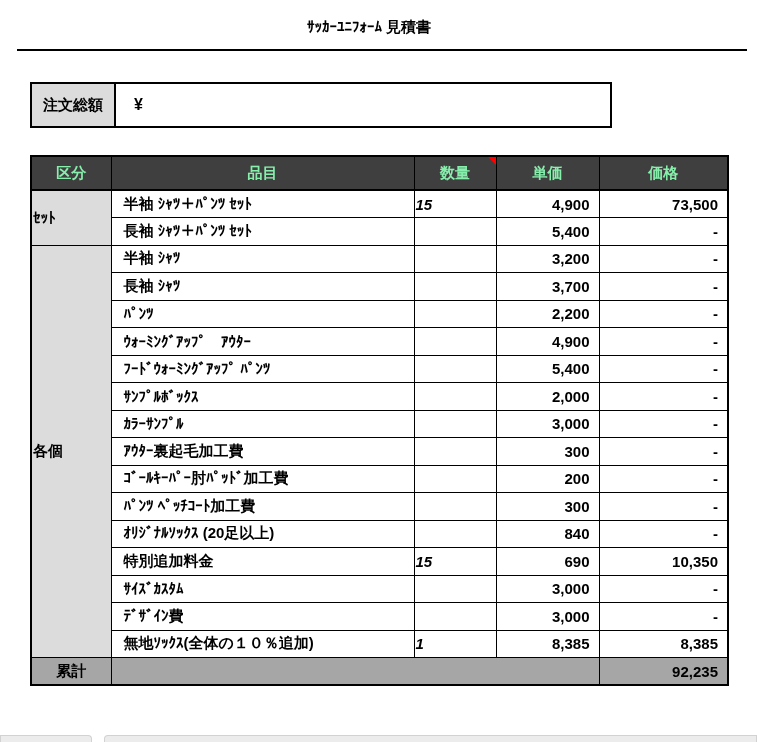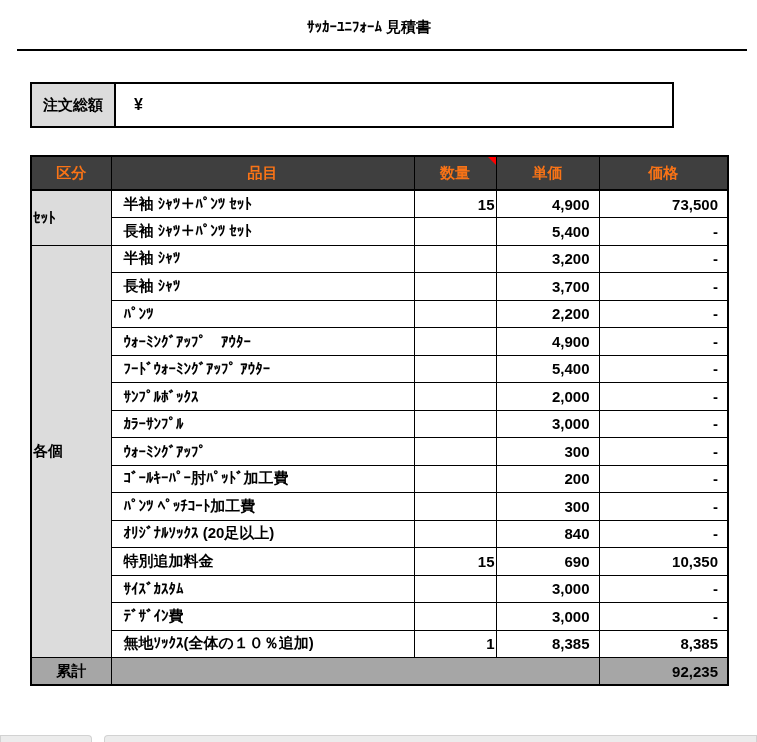--- a/index.html
+++ b/index.html
@@ -10,21 +10,21 @@
   }
   .page-title{
     position:absolute;top:18px;left:0;width:738px;
     text-align:center;font-size:15px;font-weight:bold;color:#000;
   }
   .title-rule{
     position:absolute;top:49px;left:17px;width:730px;height:2px;background:#000;
   }
   
   .total-box{
-    position:absolute;left:30px;top:82px;width:644px;height:46px;
+    position:absolute;left:30px;top:82px;width:582px;height:46px;
     border:2px solid #000;box-sizing:border-box;display:flex;background:#fff;
   }
   .total-label{
     width:82px;flex:0 0 82px;background:#dcdcdc;border-right:2px solid #000;
     display:flex;align-items:center;justify-content:center;
     font-size:15px;font-weight:bold;color:#000;
   }
   .total-value-area{
     flex:1;display:flex;align-items:center;justify-content:space-between;
     padding:0 17px 0 18px;font-weight:bold;color:#000;
@@ -36,27 +36,27 @@
   table.quote{
     position:absolute;left:30px;top:155px;width:697px;
     border-collapse:collapse;table-layout:fixed;
     border:2px solid #000;
   }
   table.quote th,table.quote td{
     border:1px solid #000;font-weight:bold;color:#000;
     overflow:hidden;white-space:nowrap;box-sizing:border-box;
   }
   table.quote thead th{
-    background:#3f3f3f;color:#f97316;height:34px;font-size:15px;
+    background:#3f3f3f;color:#86efac;height:34px;font-size:15px;
     border-bottom:2px solid #000;position:relative;
   }
   table.quote td{height:27.5px;font-size:15px;background:#fff;}
   .col-group{background:#dcdcdc !important;text-align:left;font-size:14px;}
   .col-item{text-align:left;padding-left:12px;font-size:14px;}
-  .col-qty{text-align:right;}
+  .col-qty{text-align:left;font-style:italic;}
   .col-unit,.col-price{text-align:right;padding-right:9px;}
   tfoot td{background:#a6a6a6 !important;height:23px;border-top:1px solid #000;}
   .footer-label{text-align:center;font-size:14px;margin-left:16px;}
   .footer-total{text-align:right;padding-right:9px;font-size:15px;}
   .comment-indicator{
     position:absolute;top:0;right:0;width:0;height:0;
     border-top:8px solid #ff0000;border-left:8px solid transparent;
   }
   
   .strip{
@@ -132,39 +132,39 @@
         <td class="col-unit">2,200</td>
         <td class="col-price">-</td>
       </tr>
       <tr>
         <td class="col-item">ｳｫｰﾐﾝｸﾞｱｯﾌﾟ　ｱｳﾀｰ</td>
         <td class="col-qty"></td>
         <td class="col-unit">4,900</td>
         <td class="col-price">-</td>
       </tr>
       <tr>
-        <td class="col-item">ﾌｰﾄﾞｳｫｰﾐﾝｸﾞｱｯﾌﾟ ｱｳﾀｰ</td>
+        <td class="col-item">ﾌｰﾄﾞｳｫｰﾐﾝｸﾞｱｯﾌﾟ ﾊﾟﾝﾂ</td>
         <td class="col-qty"></td>
         <td class="col-unit">5,400</td>
         <td class="col-price">-</td>
       </tr>
       <tr>
         <td class="col-item">ｻﾝﾌﾟﾙﾎﾞｯｸｽ</td>
         <td class="col-qty"></td>
         <td class="col-unit">2,000</td>
         <td class="col-price">-</td>
       </tr>
       <tr>
         <td class="col-item">ｶﾗｰｻﾝﾌﾟﾙ</td>
         <td class="col-qty"></td>
         <td class="col-unit">3,000</td>
         <td class="col-price">-</td>
       </tr>
       <tr>
-        <td class="col-item">ｳｫｰﾐﾝｸﾞｱｯﾌﾟ</td>
+        <td class="col-item">ｱｳﾀｰ裏起毛加工費</td>
         <td class="col-qty"></td>
         <td class="col-unit">300</td>
         <td class="col-price">-</td>
       </tr>
       <tr>
         <td class="col-item">ｺﾞｰﾙｷｰﾊﾟｰ肘ﾊﾟｯﾄﾞ加工費</td>
         <td class="col-qty"></td>
         <td class="col-unit">200</td>
         <td class="col-price">-</td>
       </tr>

